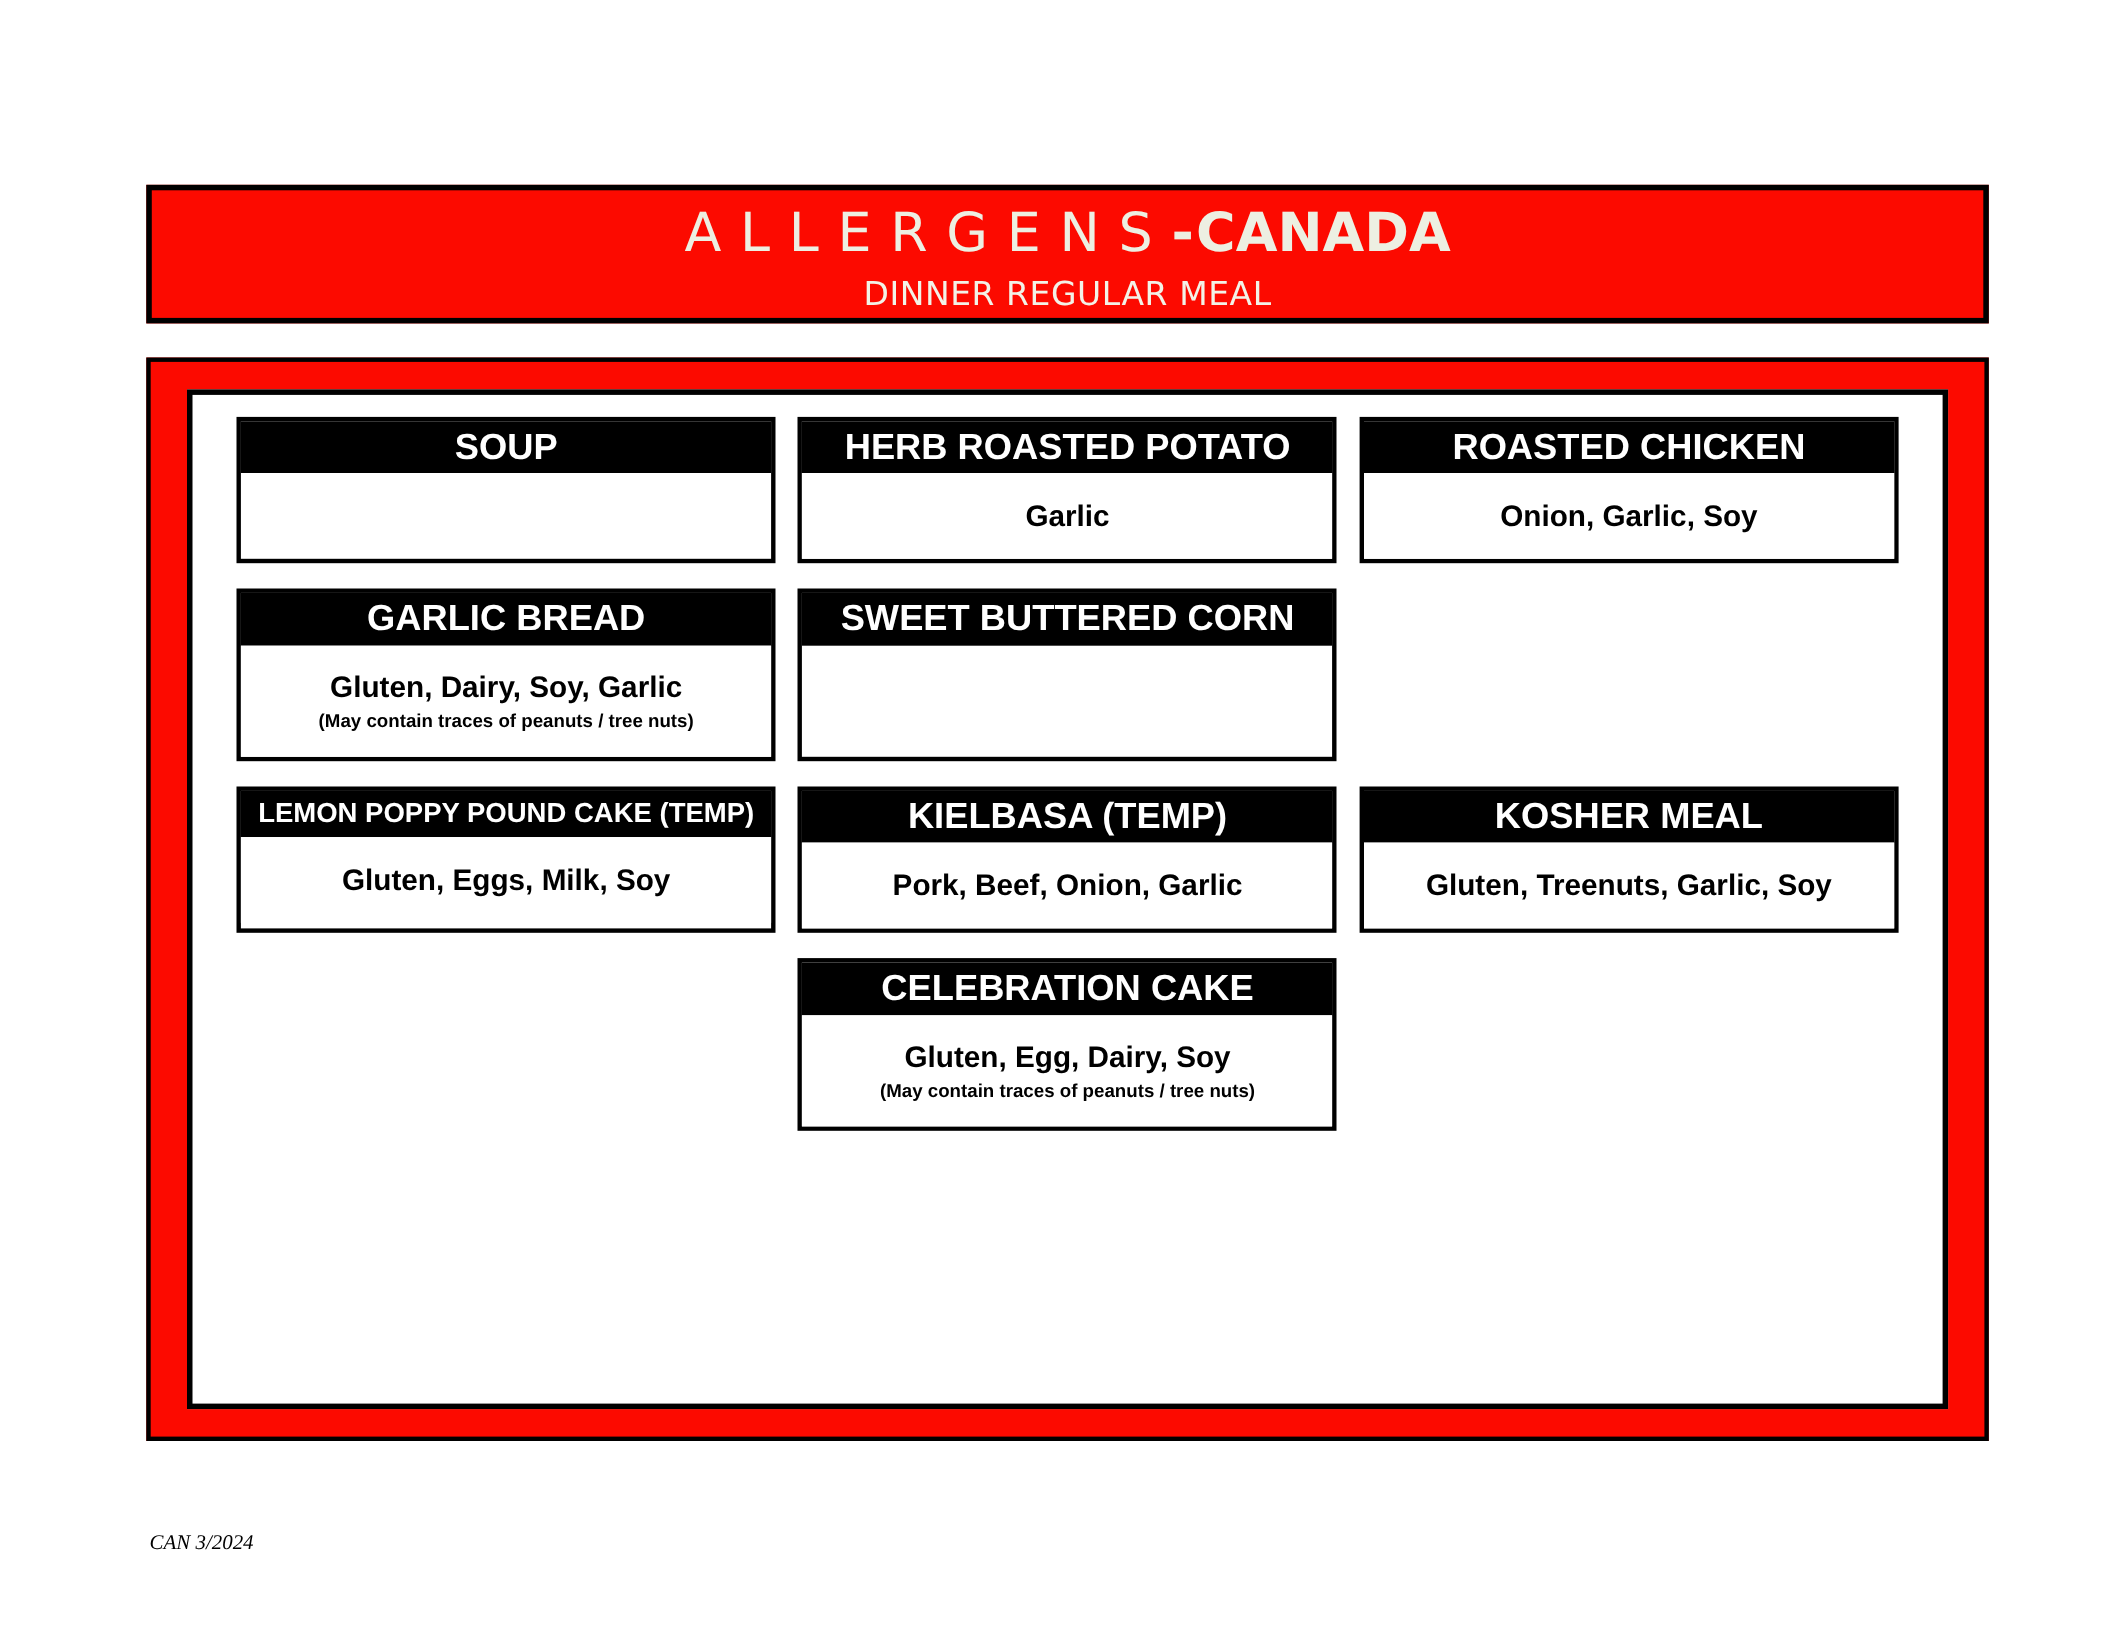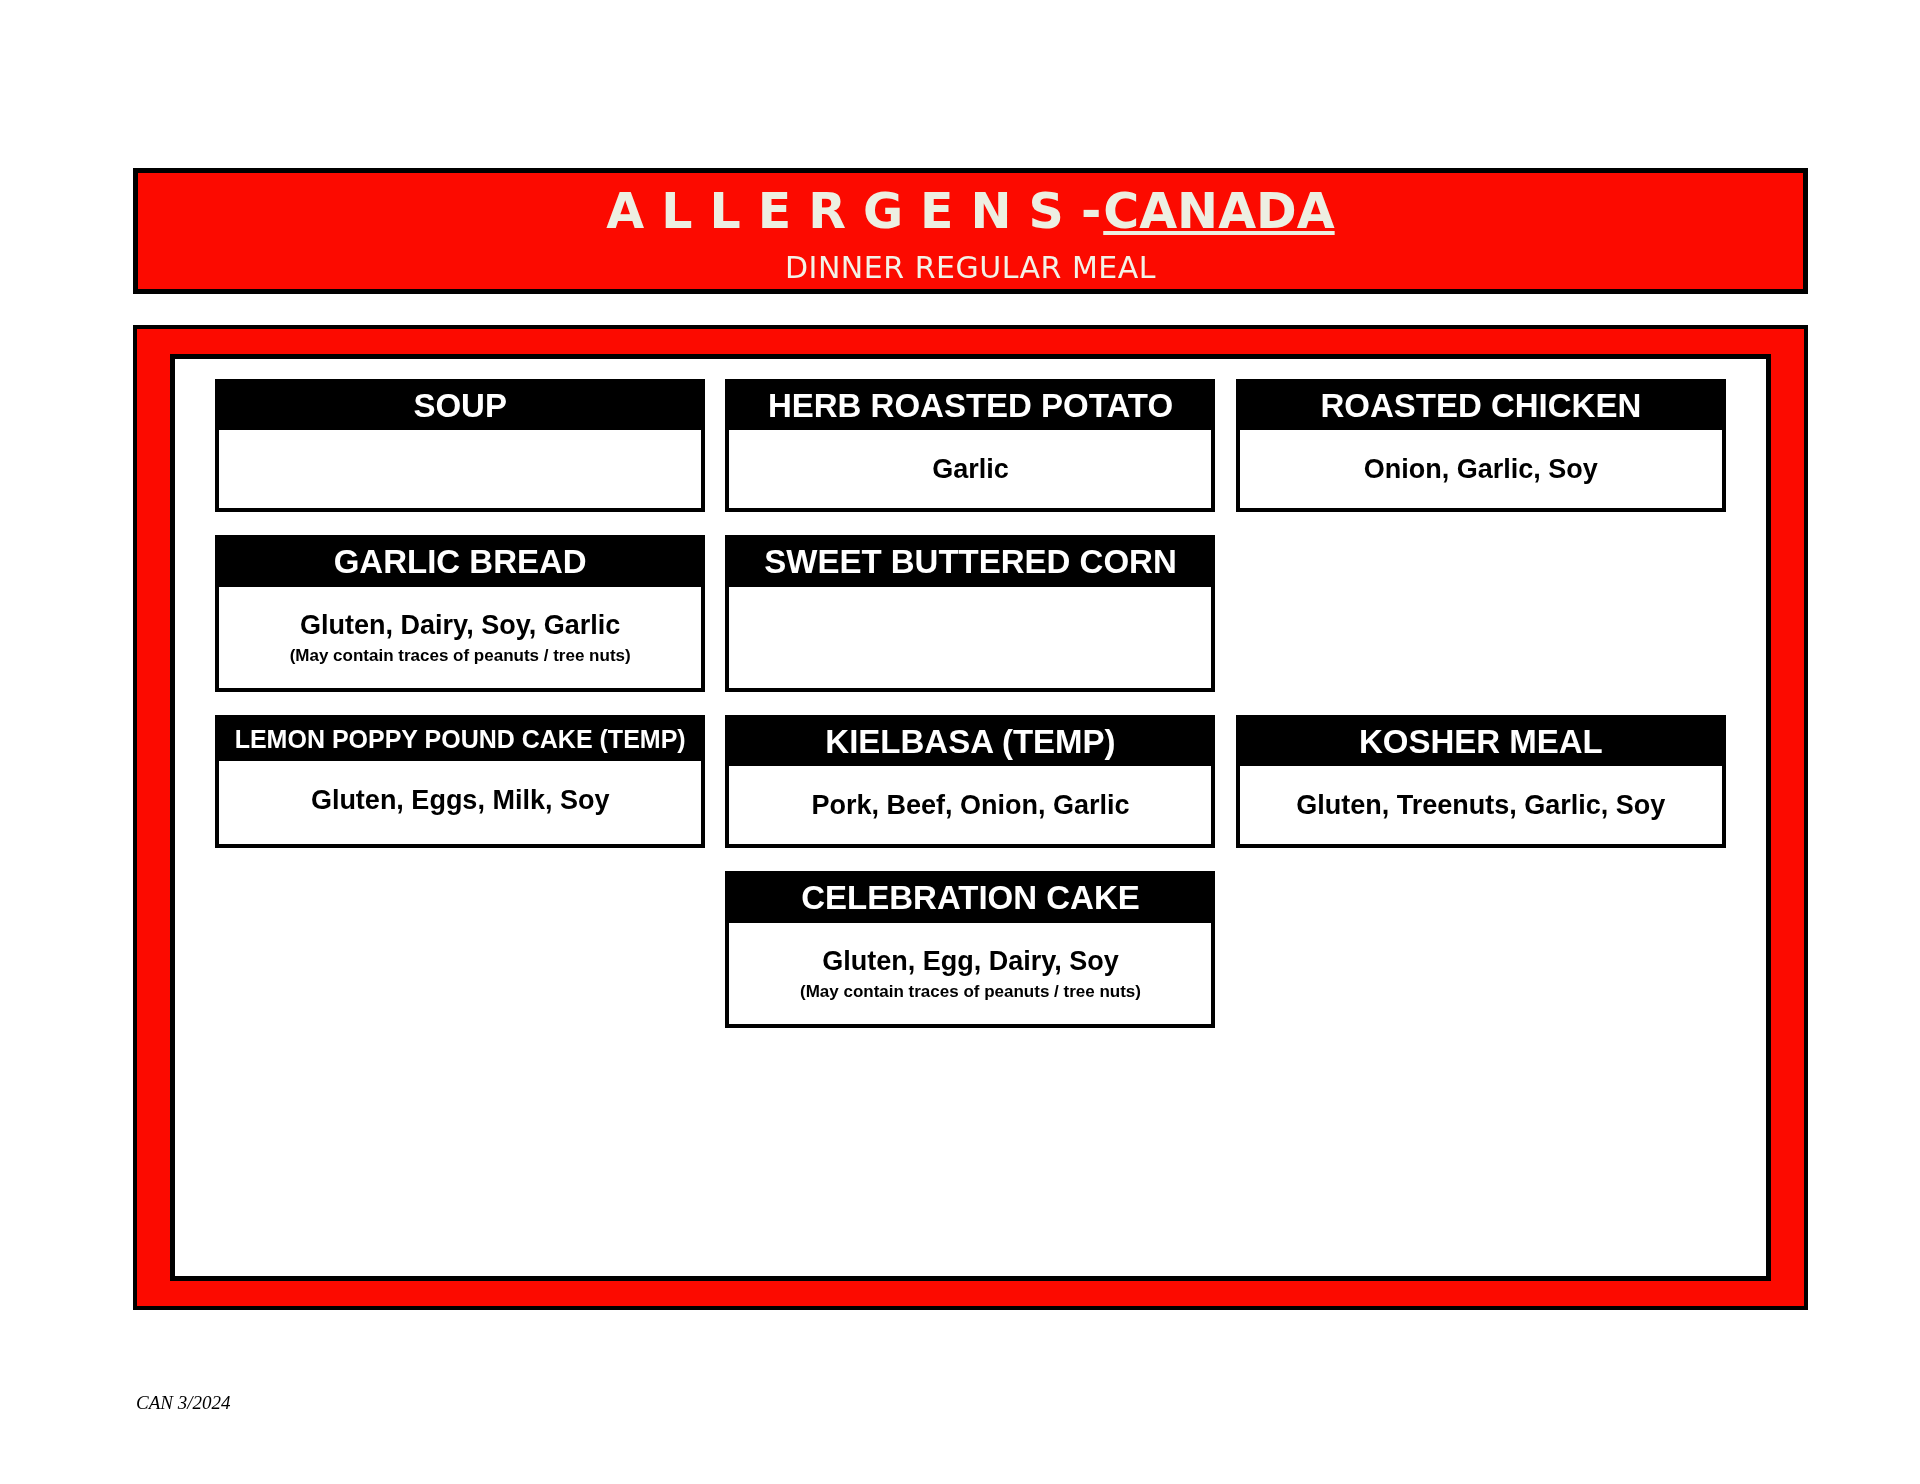--- a/index.html
+++ b/index.html
@@ -45,41 +45,40 @@
   .title-line {
     display: flex;
     align-items: baseline;
     justify-content: center;
     white-space: nowrap;
     line-height: 1;
     margin-top: 8px;
   }
   .title-main {
     font-family: "DejaVu Sans", sans-serif;
-    font-weight: bold;
+    font-weight: normal;
     font-size: 49px;
     color: #edefe2;
     letter-spacing: 17px;
     transform: scaleX(1.0);
   }
   .title-sep {
     font-family: "DejaVu Sans", sans-serif;
     font-weight: bold;
     font-size: 49px;
     color: #edefe2;
     letter-spacing: 0px;
     padding-right: 2px;
   }
   .title-country {
     font-family: "DejaVu Sans", sans-serif;
     font-weight: bold;
     font-size: 49px;
     color: #edefe2;
     letter-spacing: 0px;
-    text-decoration: underline;
   }
   .subtitle {
     font-family: "DejaVu Sans", sans-serif;
     font-weight: normal;
     font-size: 30px;
     color: #f3f2e7;
     letter-spacing: 0.5px;
     margin-top: 14px;
     white-space: nowrap;
   }

